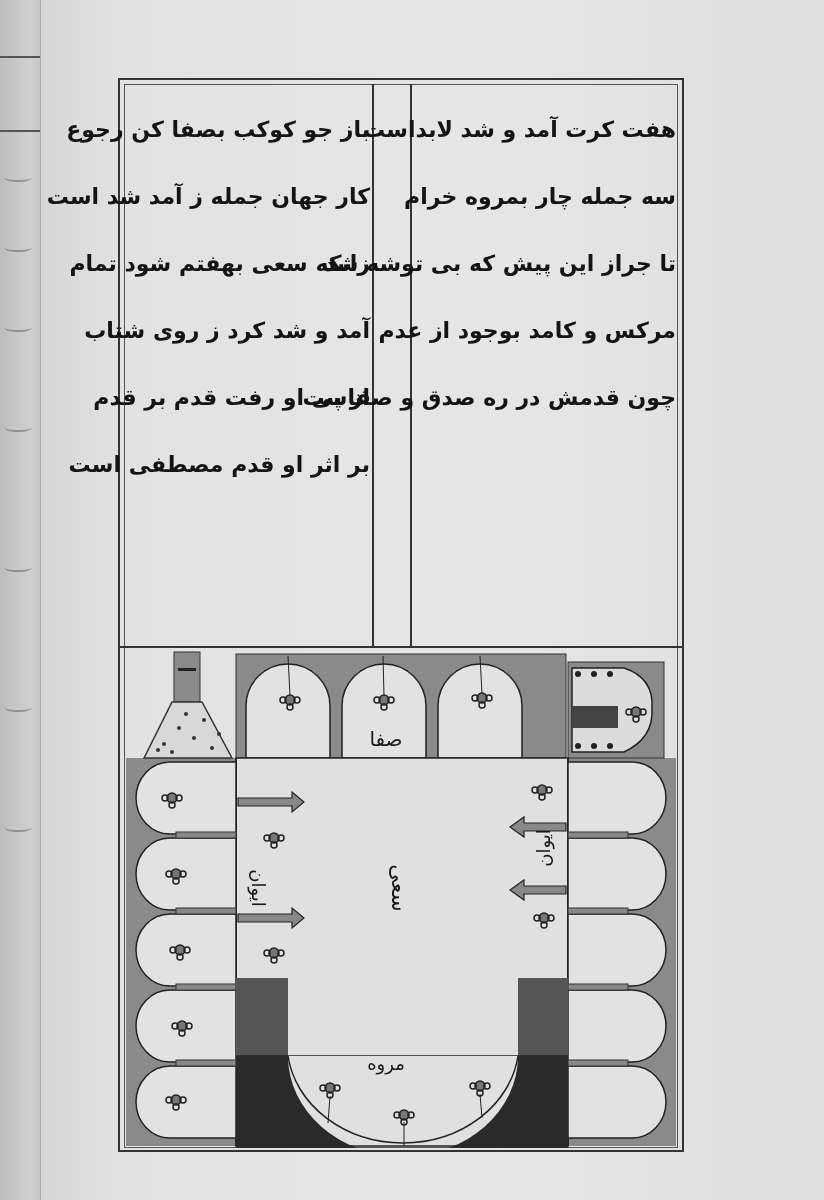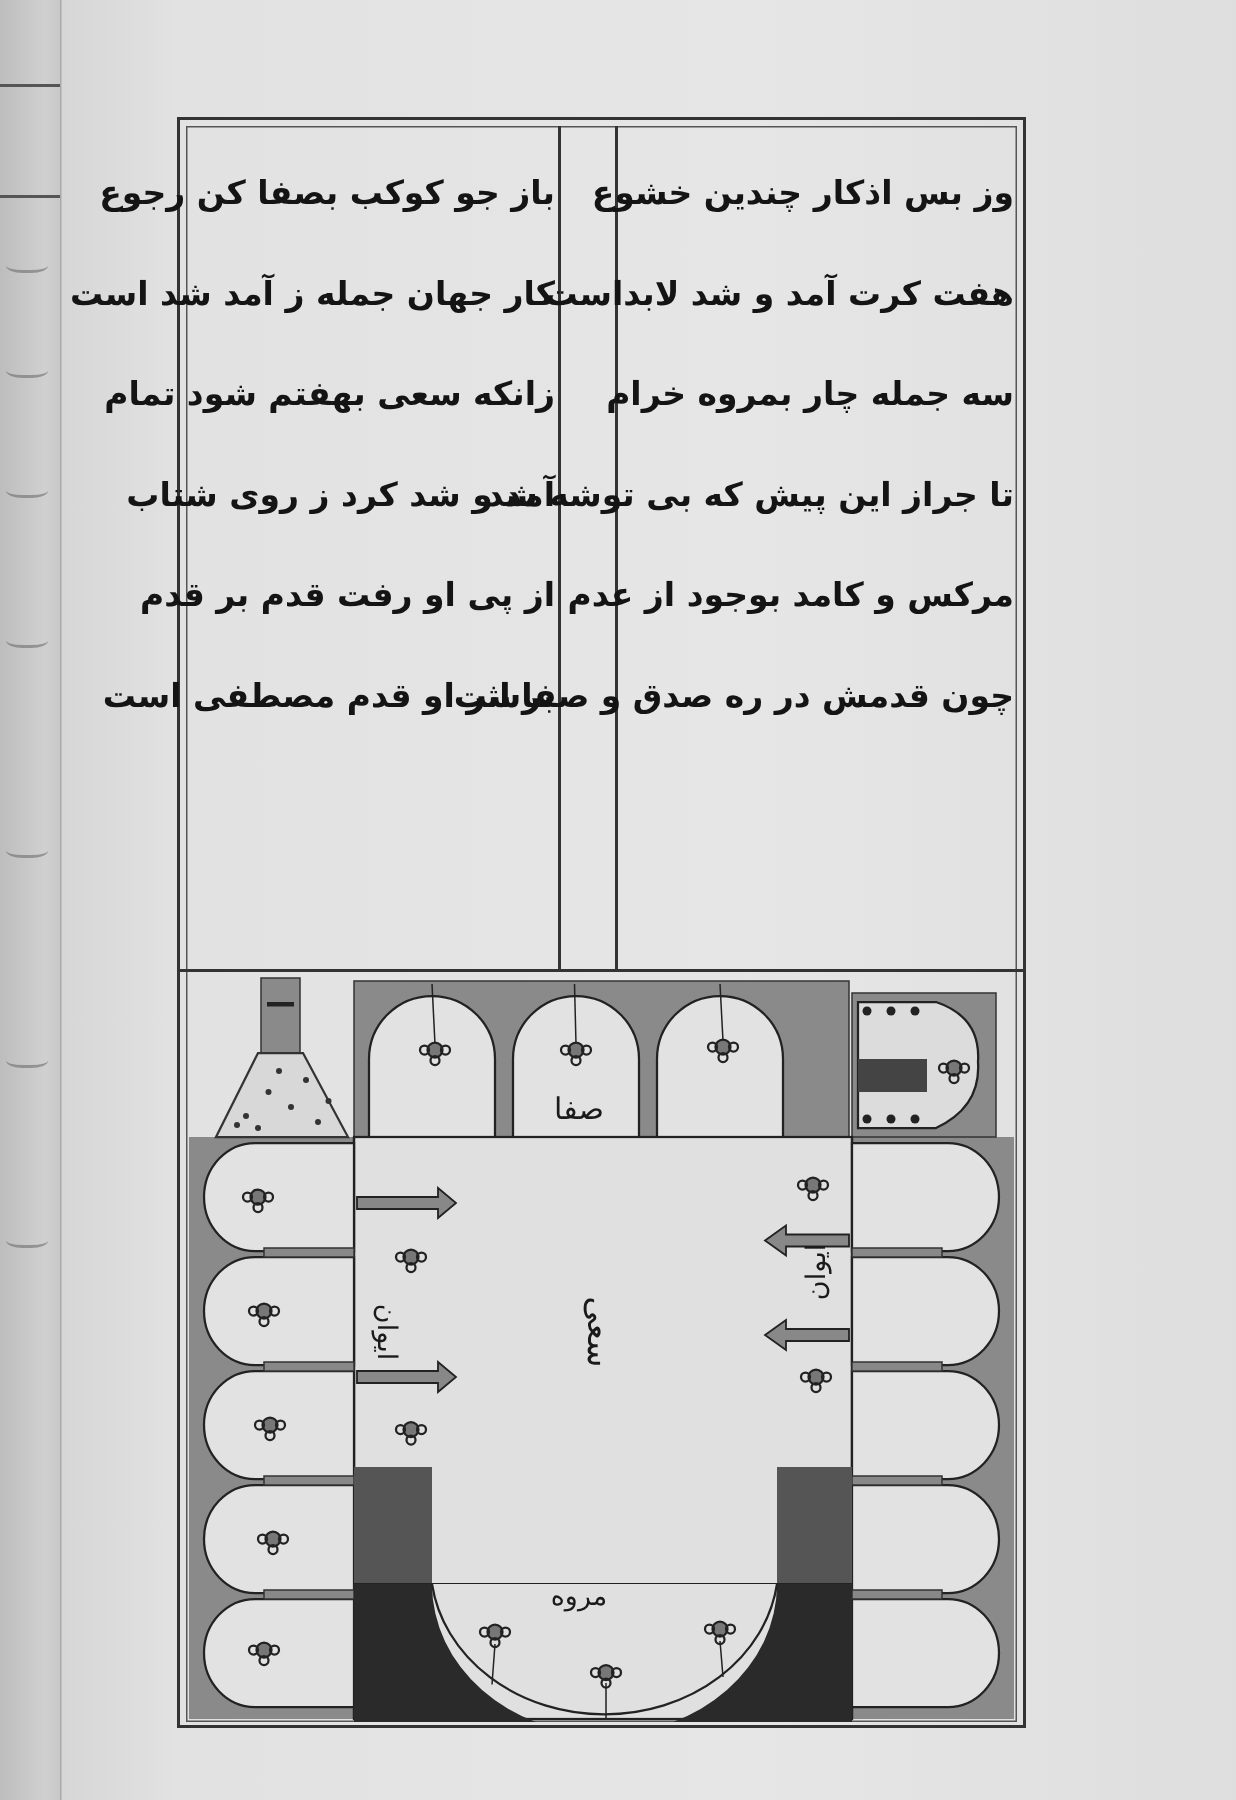--- a/index.html
+++ b/index.html
@@ -42,21 +42,20 @@
     <div class="scribble" style="top:820px"></div>
   </div>
 
   <div class="frame"></div>
   <div class="frame-inner"></div>
   <div class="col-divider" style="left:372px"></div>
   <div class="col-divider" style="left:410px"></div>
   <div class="text-bottom-rule"></div>
 
   <div class="column" style="left:414px;width:262px">
-    <div class="line">وز بس اذکار چندین خشوع</div>
     <div class="line">هفت کرت آمد و شد لابداست</div>
     <div class="line">سه جمله چار بمروه خرام</div>
     <div class="line">تا جراز این پیش که بی توشه شد</div>
     <div class="line">مرکس و کامد بوجود از عدم</div>
     <div class="line">چون قدمش در ره صدق و صفاست</div>
   </div>
 
   <div class="column" style="left:126px;width:244px">
     <div class="line">باز جو کوکب بصفا کن رجوع</div>
     <div class="line">کار جهان جمله ز آمد شد است</div>

